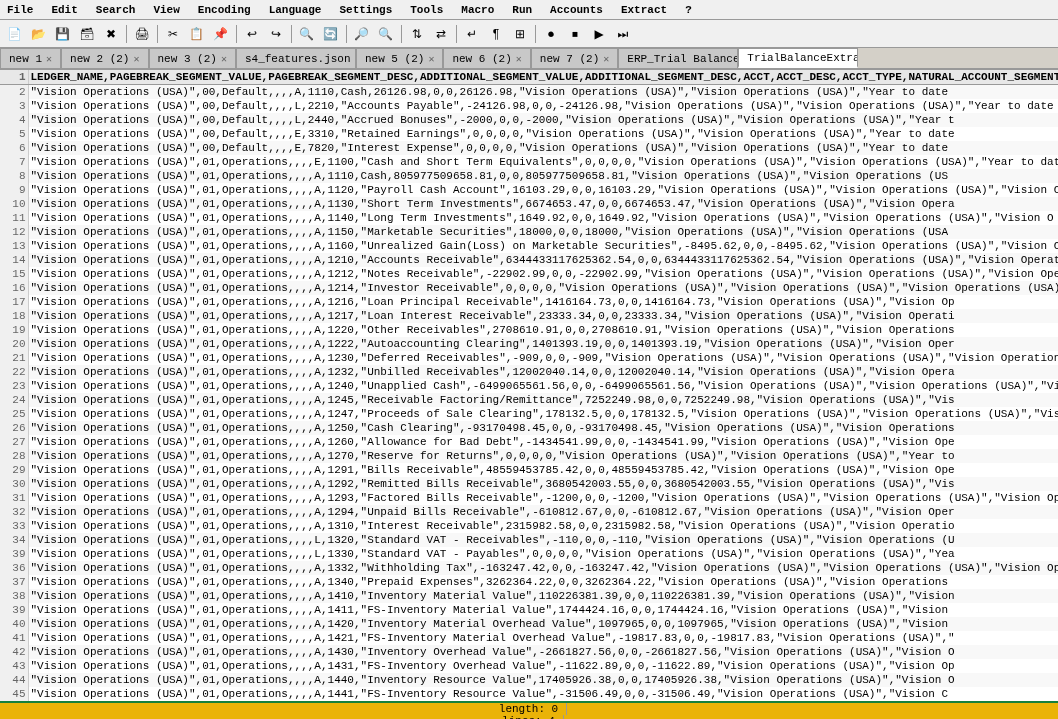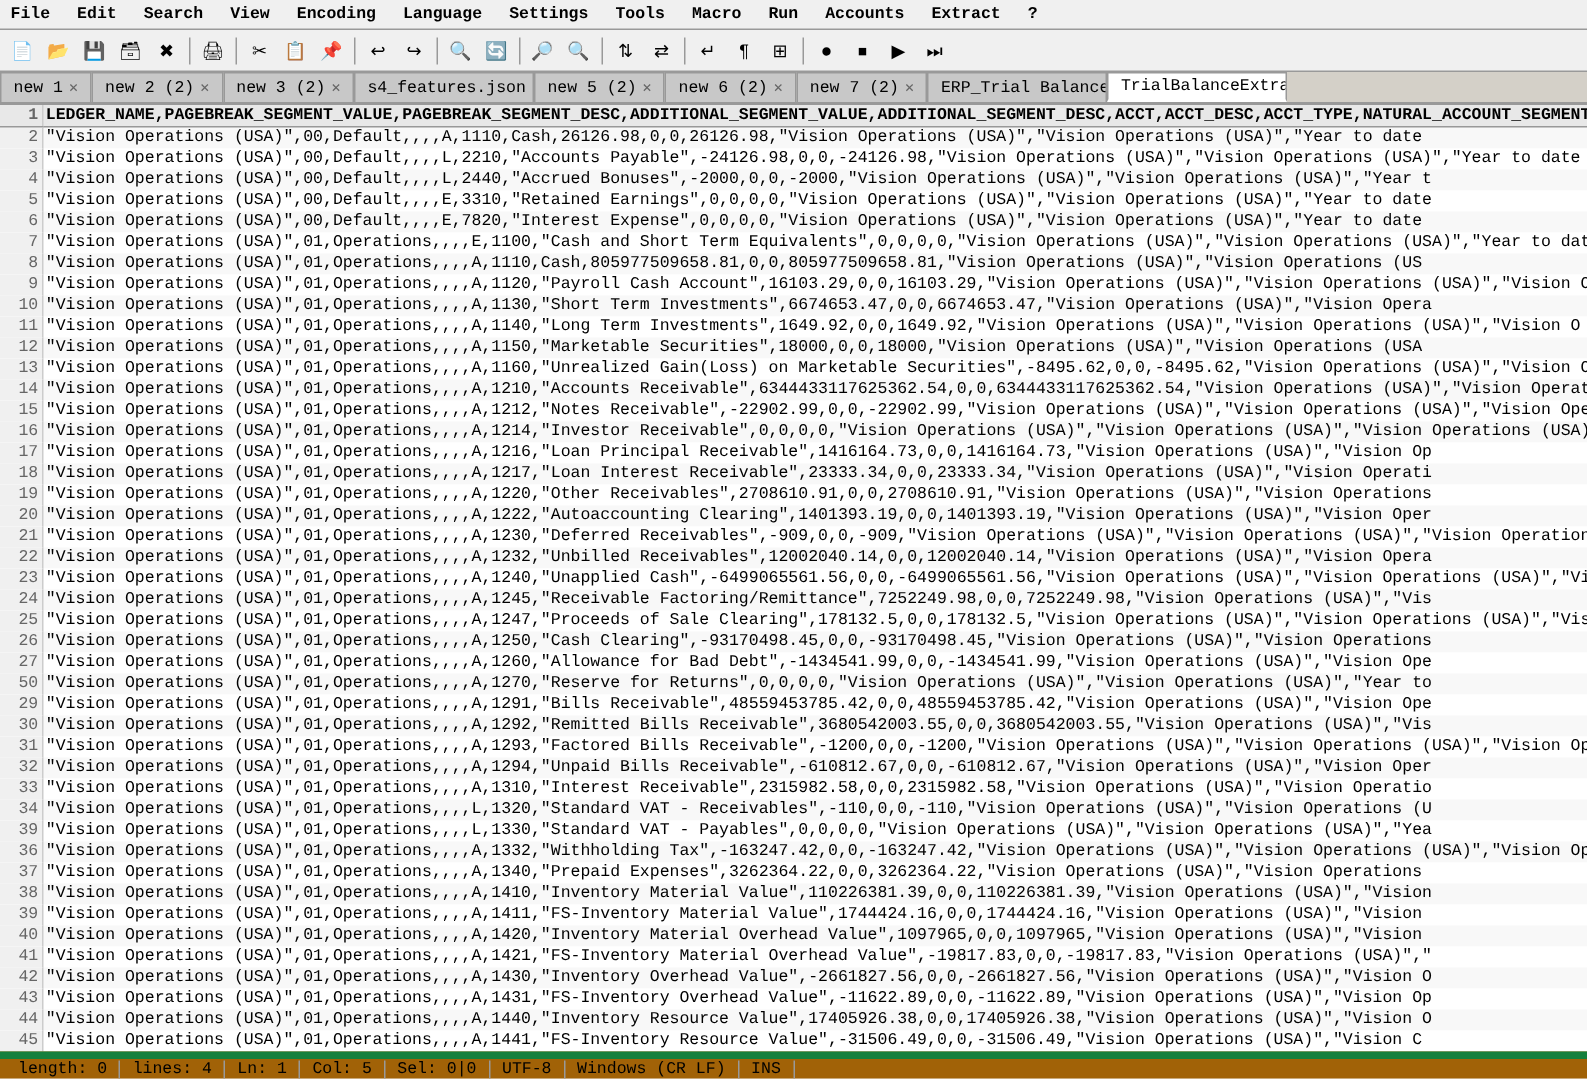--- a/index.html
+++ b/index.html
@@ -83,25 +83,26 @@
       background: white;
       overflow: auto;
       height: calc(719px - 20px - 28px - 22px - 18px);
       width: 100%;
     }
 
     
     .status-bar {
       display: flex;
       align-items: center;
-      background: #a16207;
-      border-top: 5px solid #15803d;
+      background: #eab308;
+      border-top: 2px solid #15803d;
       height: 18px;
       padding: 0 4px;
       font-size: 11px;
+      flex-direction: column;
     }
     .status-item {
       padding: 0 8px;
       border-right: 1px solid #999;
     }
 
     
     .data-table {
       border-collapse: collapse;
       font-size: 11px;
@@ -330,21 +331,21 @@
         </tr>
         <tr class="data-row">
           <td class="line-num">26</td>
           <td>"Vision Operations (USA)",01,Operations,,,,A,1250,"Cash Clearing",-93170498.45,0,0,-93170498.45,"Vision Operations (USA)","Vision Operations</td>
         </tr>
         <tr class="data-row">
           <td class="line-num">27</td>
           <td>"Vision Operations (USA)",01,Operations,,,,A,1260,"Allowance for Bad Debt",-1434541.99,0,0,-1434541.99,"Vision Operations (USA)","Vision Ope</td>
         </tr>
         <tr class="data-row">
-          <td class="line-num">50</td>
+          <td class="line-num">28</td>
           <td>"Vision Operations (USA)",01,Operations,,,,A,1270,"Reserve for Returns",0,0,0,0,"Vision Operations (USA)","Vision Operations (USA)","Year to</td>
         </tr>
         <tr class="data-row">
           <td class="line-num">29</td>
           <td>"Vision Operations (USA)",01,Operations,,,,A,1291,"Bills Receivable",48559453785.42,0,0,48559453785.42,"Vision Operations (USA)","Vision Ope</td>
         </tr>
         <tr class="data-row">
           <td class="line-num">30</td>
           <td>"Vision Operations (USA)",01,Operations,,,,A,1292,"Remitted Bills Receivable",3680542003.55,0,0,3680542003.55,"Vision Operations (USA)","Vis</td>
         </tr>

